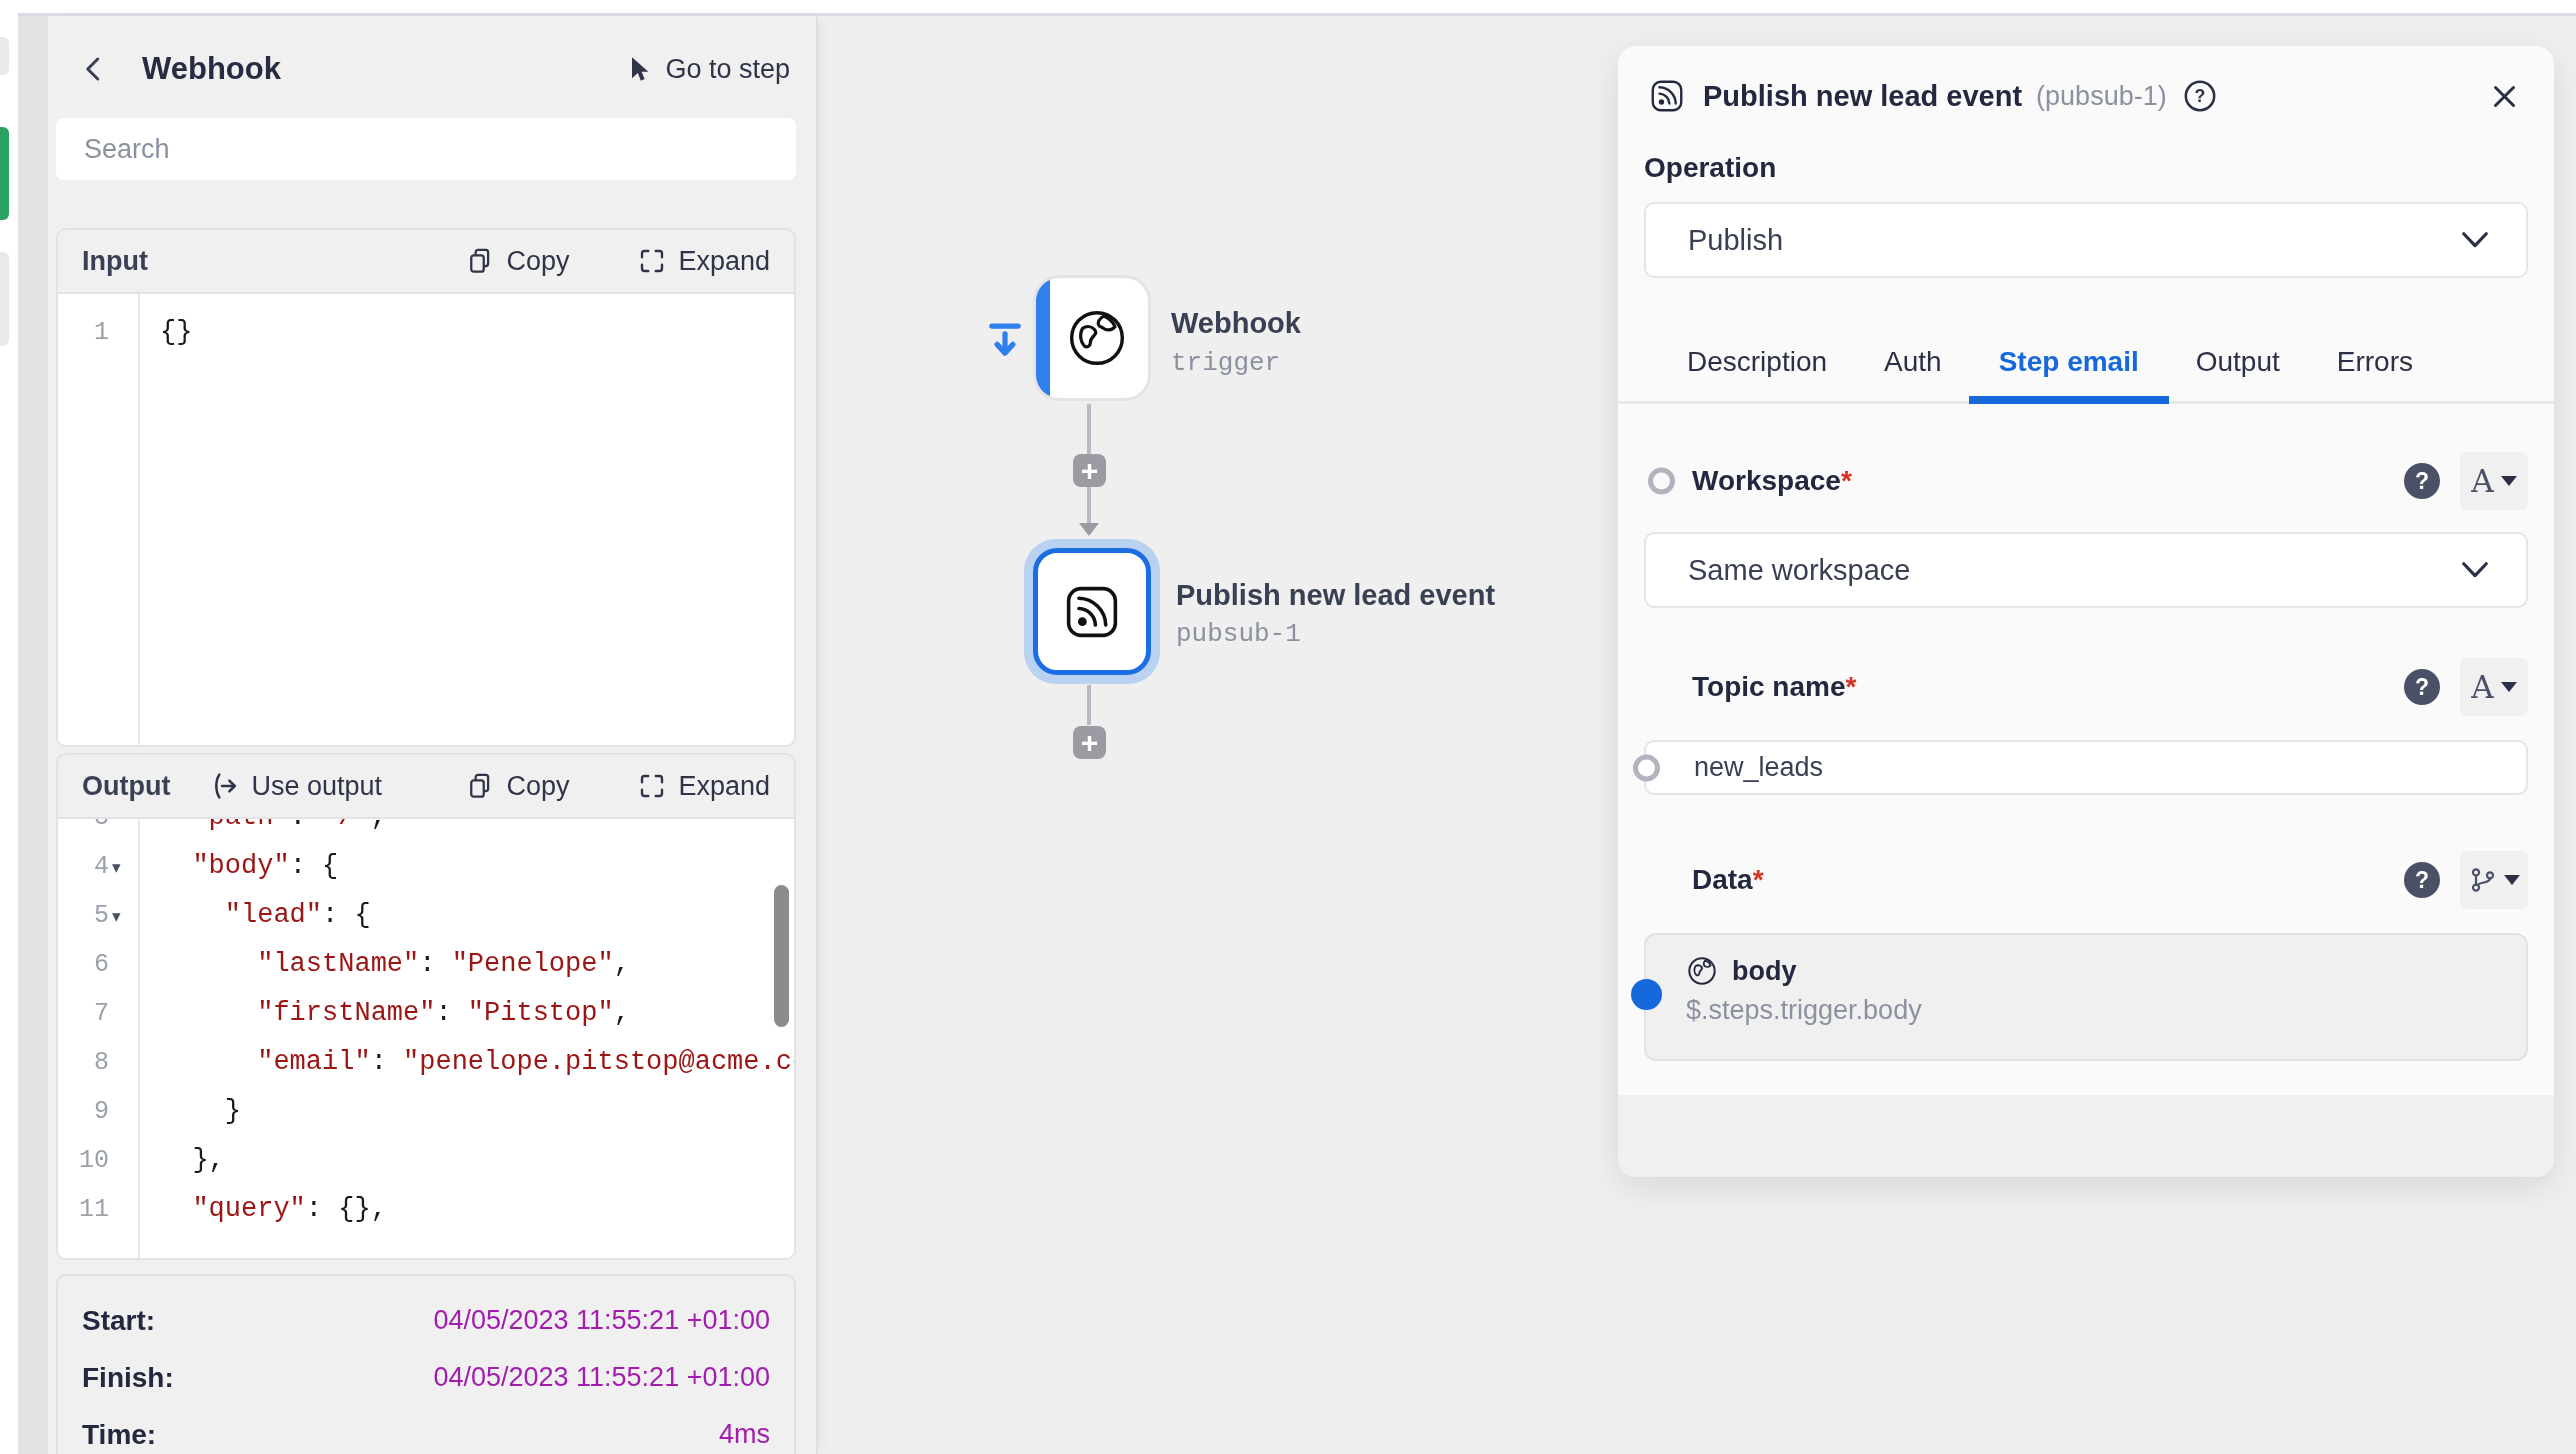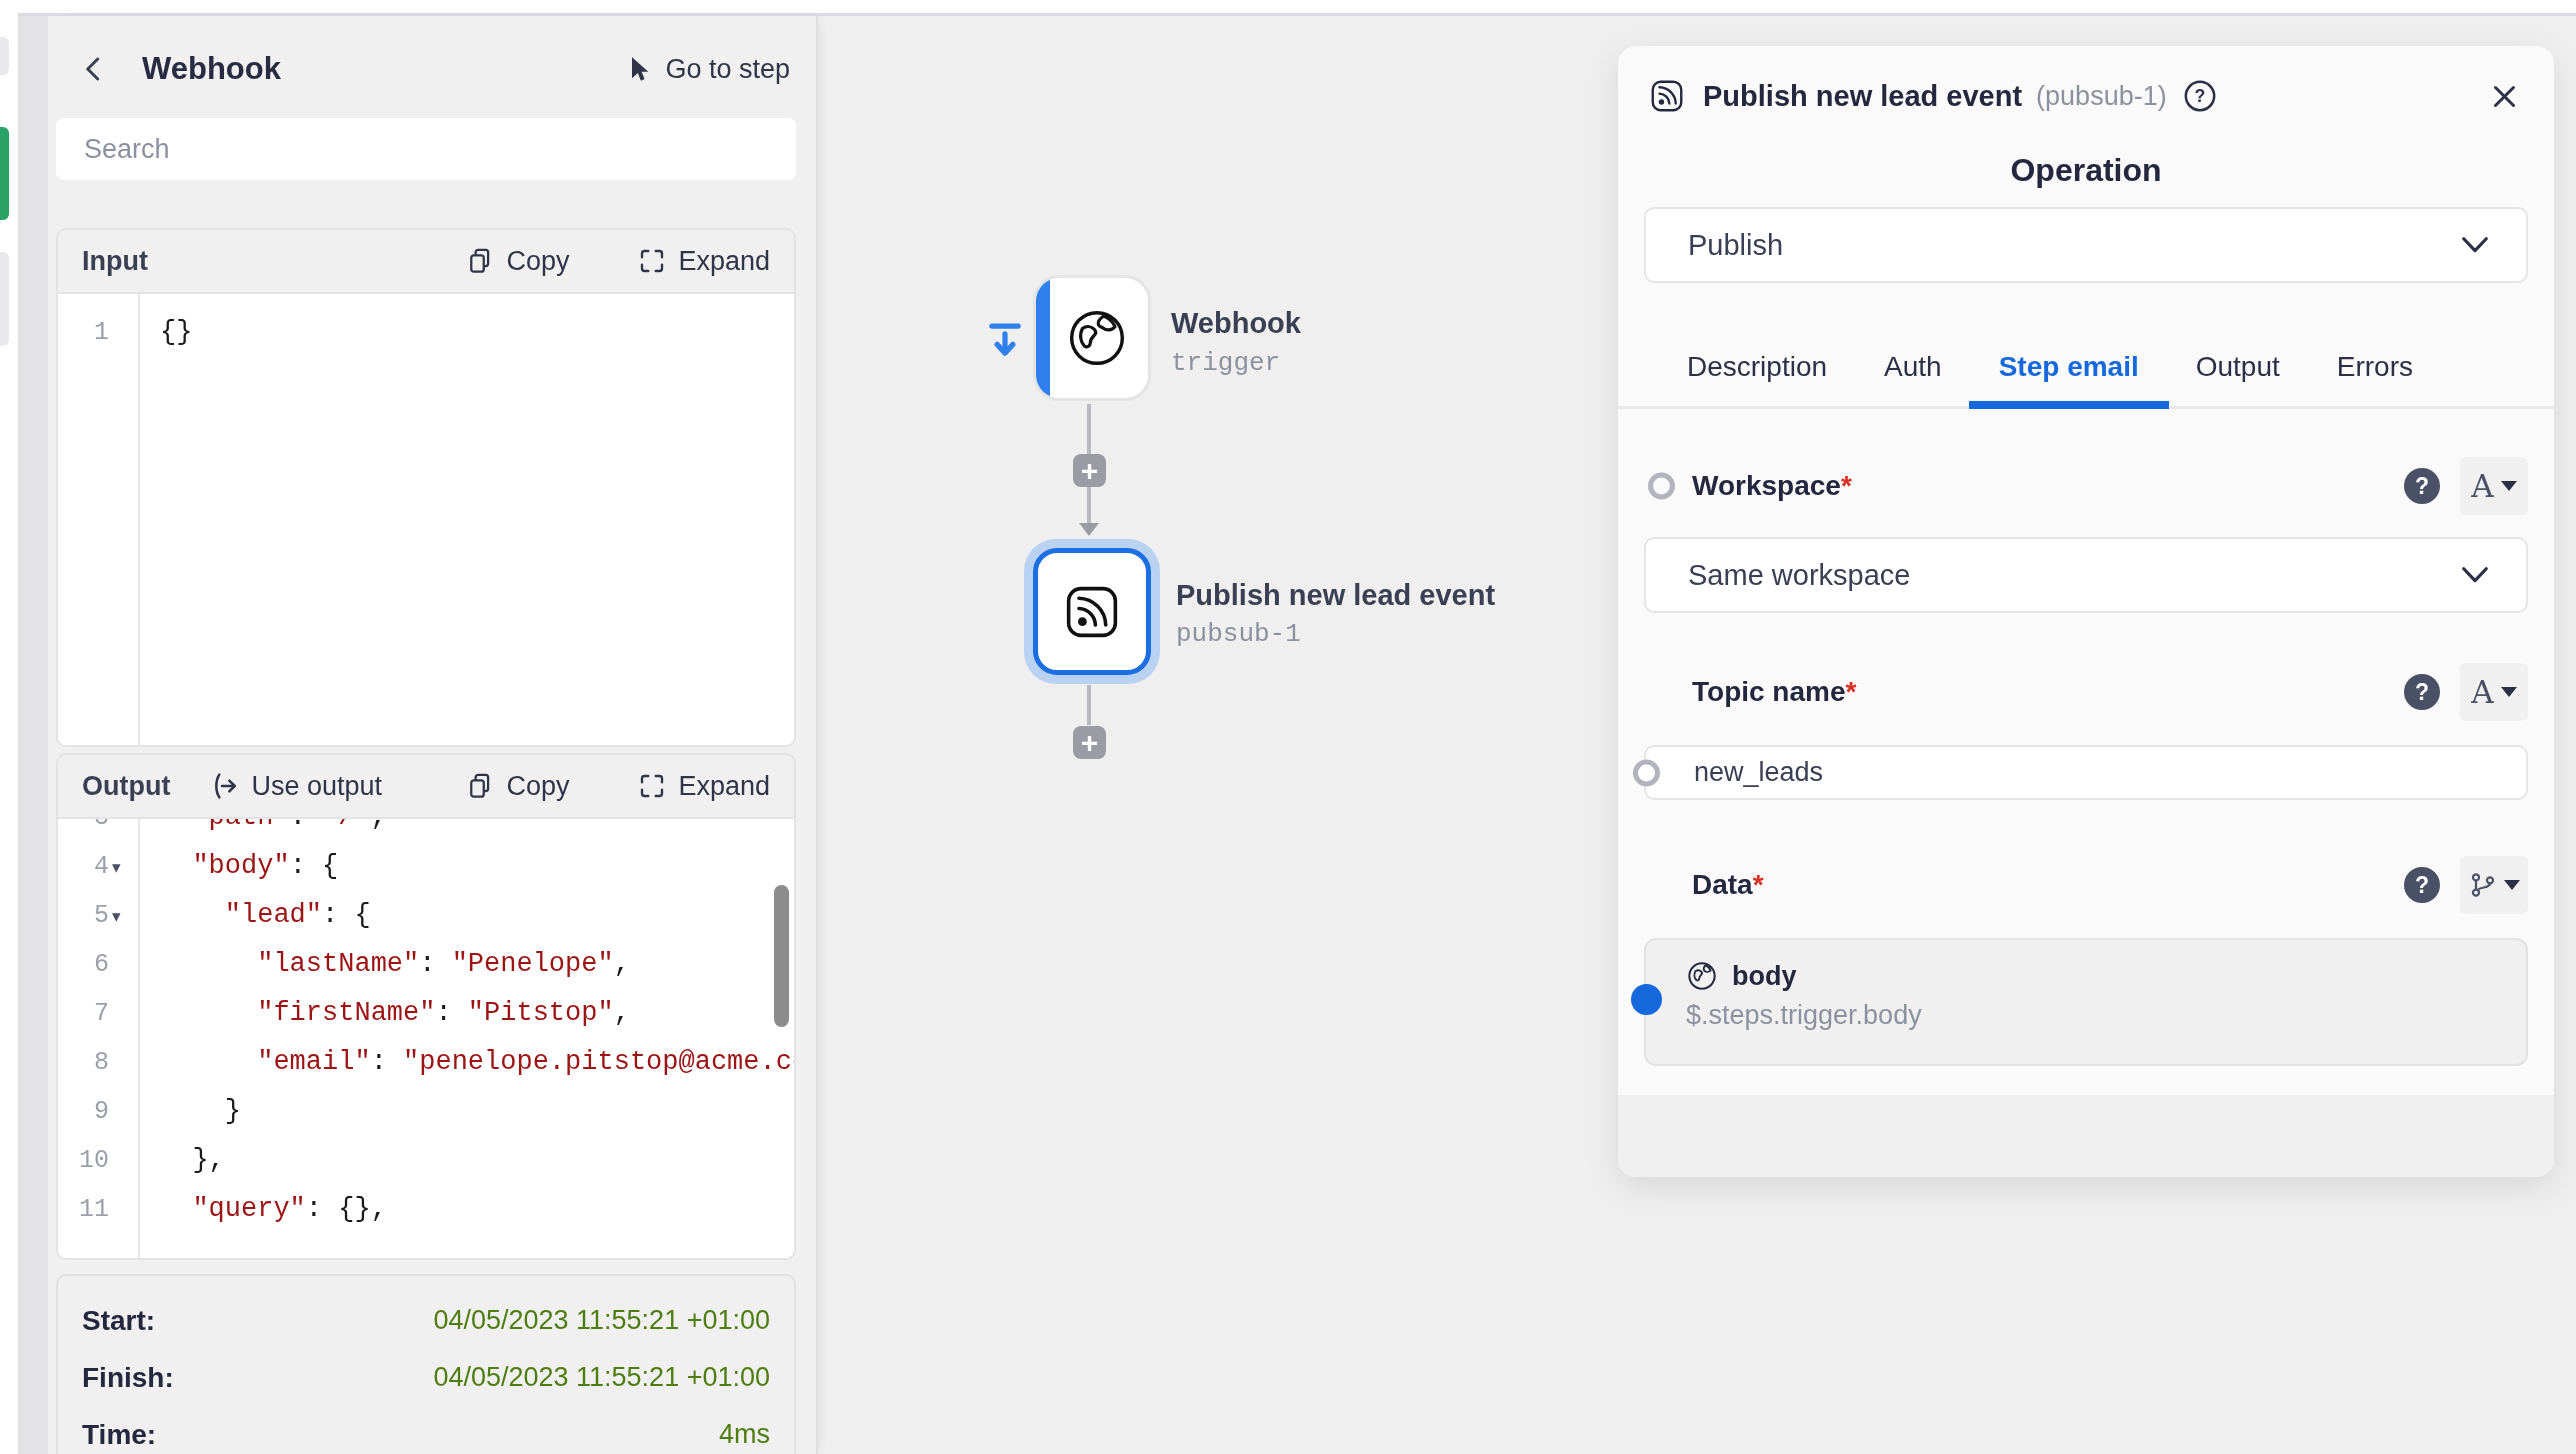--- a/index.html
+++ b/index.html
@@ -52,21 +52,21 @@
   .gut-row { height:49px; display:flex; align-items:center; justify-content:flex-end; padding-right:10px; gap:3px;
              font-family:"Liberation Mono",monospace; font-size:25px; color:#9aa0aa; }
   .gut-arrow { font-size:17px; color:#4a5066; width:16px; font-family:"DejaVu Sans",sans-serif; }
   .seg-r { color:#9c1414; }
   .seg-d { color:#1a1a1a; }
   .out-scrollbar { position:absolute; right:5px; top:66px; width:15px; height:142px; background:#8c8c8c; border-radius:8px; z-index:2; }
 
   .times-card { margin-top:14px; border:2px solid #e0e0e2; border-radius:10px; padding:16px 24px; background:#f0f0f1; }
   .time-row { display:flex; justify-content:space-between; align-items:center; height:57px;gap:28px; }
   .time-label { font-size:28px; font-weight:700; color:#23283e; }
-  .time-value { font-size:27px; color:#4d7c0f; }
+  .time-value { font-size:27px; color:#a21caf; }
 
   
   .node { position:absolute; background:#ffffff; }
   .node1 { left:1033px; top:275px; width:118px; height:126px; border:3px solid #e4e4e6; border-radius:26px; overflow:hidden; display:flex; align-items:center; justify-content:center; cursor:pointer; }
   .node1-stripe { position:absolute; left:0; top:0; bottom:0; width:14px; background:#2f80ed; }
   .import-ic { position:absolute; left:984px; top:319px; }
   .node-title { position:absolute; font-size:29px; font-weight:600; color:#3a4054; }
   .node-sub   { position:absolute; font-size:26px; font-family:"Liberation Mono",monospace; color:#8c91a0; }
   .t1 { left:1171px; top:307px; } .s1 { left:1171px; top:348px; }
   .t2 { left:1176px; top:579px; } .s2 { left:1176px; top:619px; }
@@ -88,21 +88,21 @@
   
   .right-panel { position:absolute; left:1618px; top:46px; width:936px; height:1131px; background:#fafafa;
                  border-radius:18px; box-shadow:0 10px 34px rgba(0,0,0,.10); z-index:4; }
   .rp-header { display:flex; align-items:center; padding:30px 30px 0 30px; }
   .rp-title { margin-left:17px; font-size:29px; font-weight:700; color:#23283e; }
   .rp-stepid { margin-left:14px; font-size:27px; color:#8c91a0; }
   .rp-help { margin-left:16px; cursor:pointer; }
   .rp-close { margin-left:auto; width:40px; height:40px; display:flex; align-items:center; justify-content:center; cursor:pointer; }
 
   .rp-body { padding:0 26px; }
-  .op-label { margin-top:36px; font-size:32px; font-weight:700; color:#23283e;text-align:center; }
+  .op-label { margin-top:36px; font-size:28px; font-weight:700; color:#23283e; }
   .select { margin-top:18px; height:76px; background:#ffffff; border:2px solid #e5e5e8; border-radius:10px;
             display:flex; align-items:center; padding:0 36px 0 42px; cursor:pointer; }
   .select-value { font-size:29px; color:#3a4054; }
   .select .chev { margin-left:auto; }
 
   .tabs-row { margin:44px -26px 0 -26px; padding:0 26px 0 69px; display:flex; align-items:center; gap:57px;
               height:82px; border-bottom:3px solid #e9e9eb; }
   .tab { position:relative; font-size:28px; color:#2b3046; height:100%; display:flex; align-items:center; cursor:pointer; }
   .tab.active { color:#1668dd; font-weight:700; }
   .tab.active::after { content:""; position:absolute; left:-30px; right:-30px; bottom:-3px; height:8px; background:#1668dd; }

